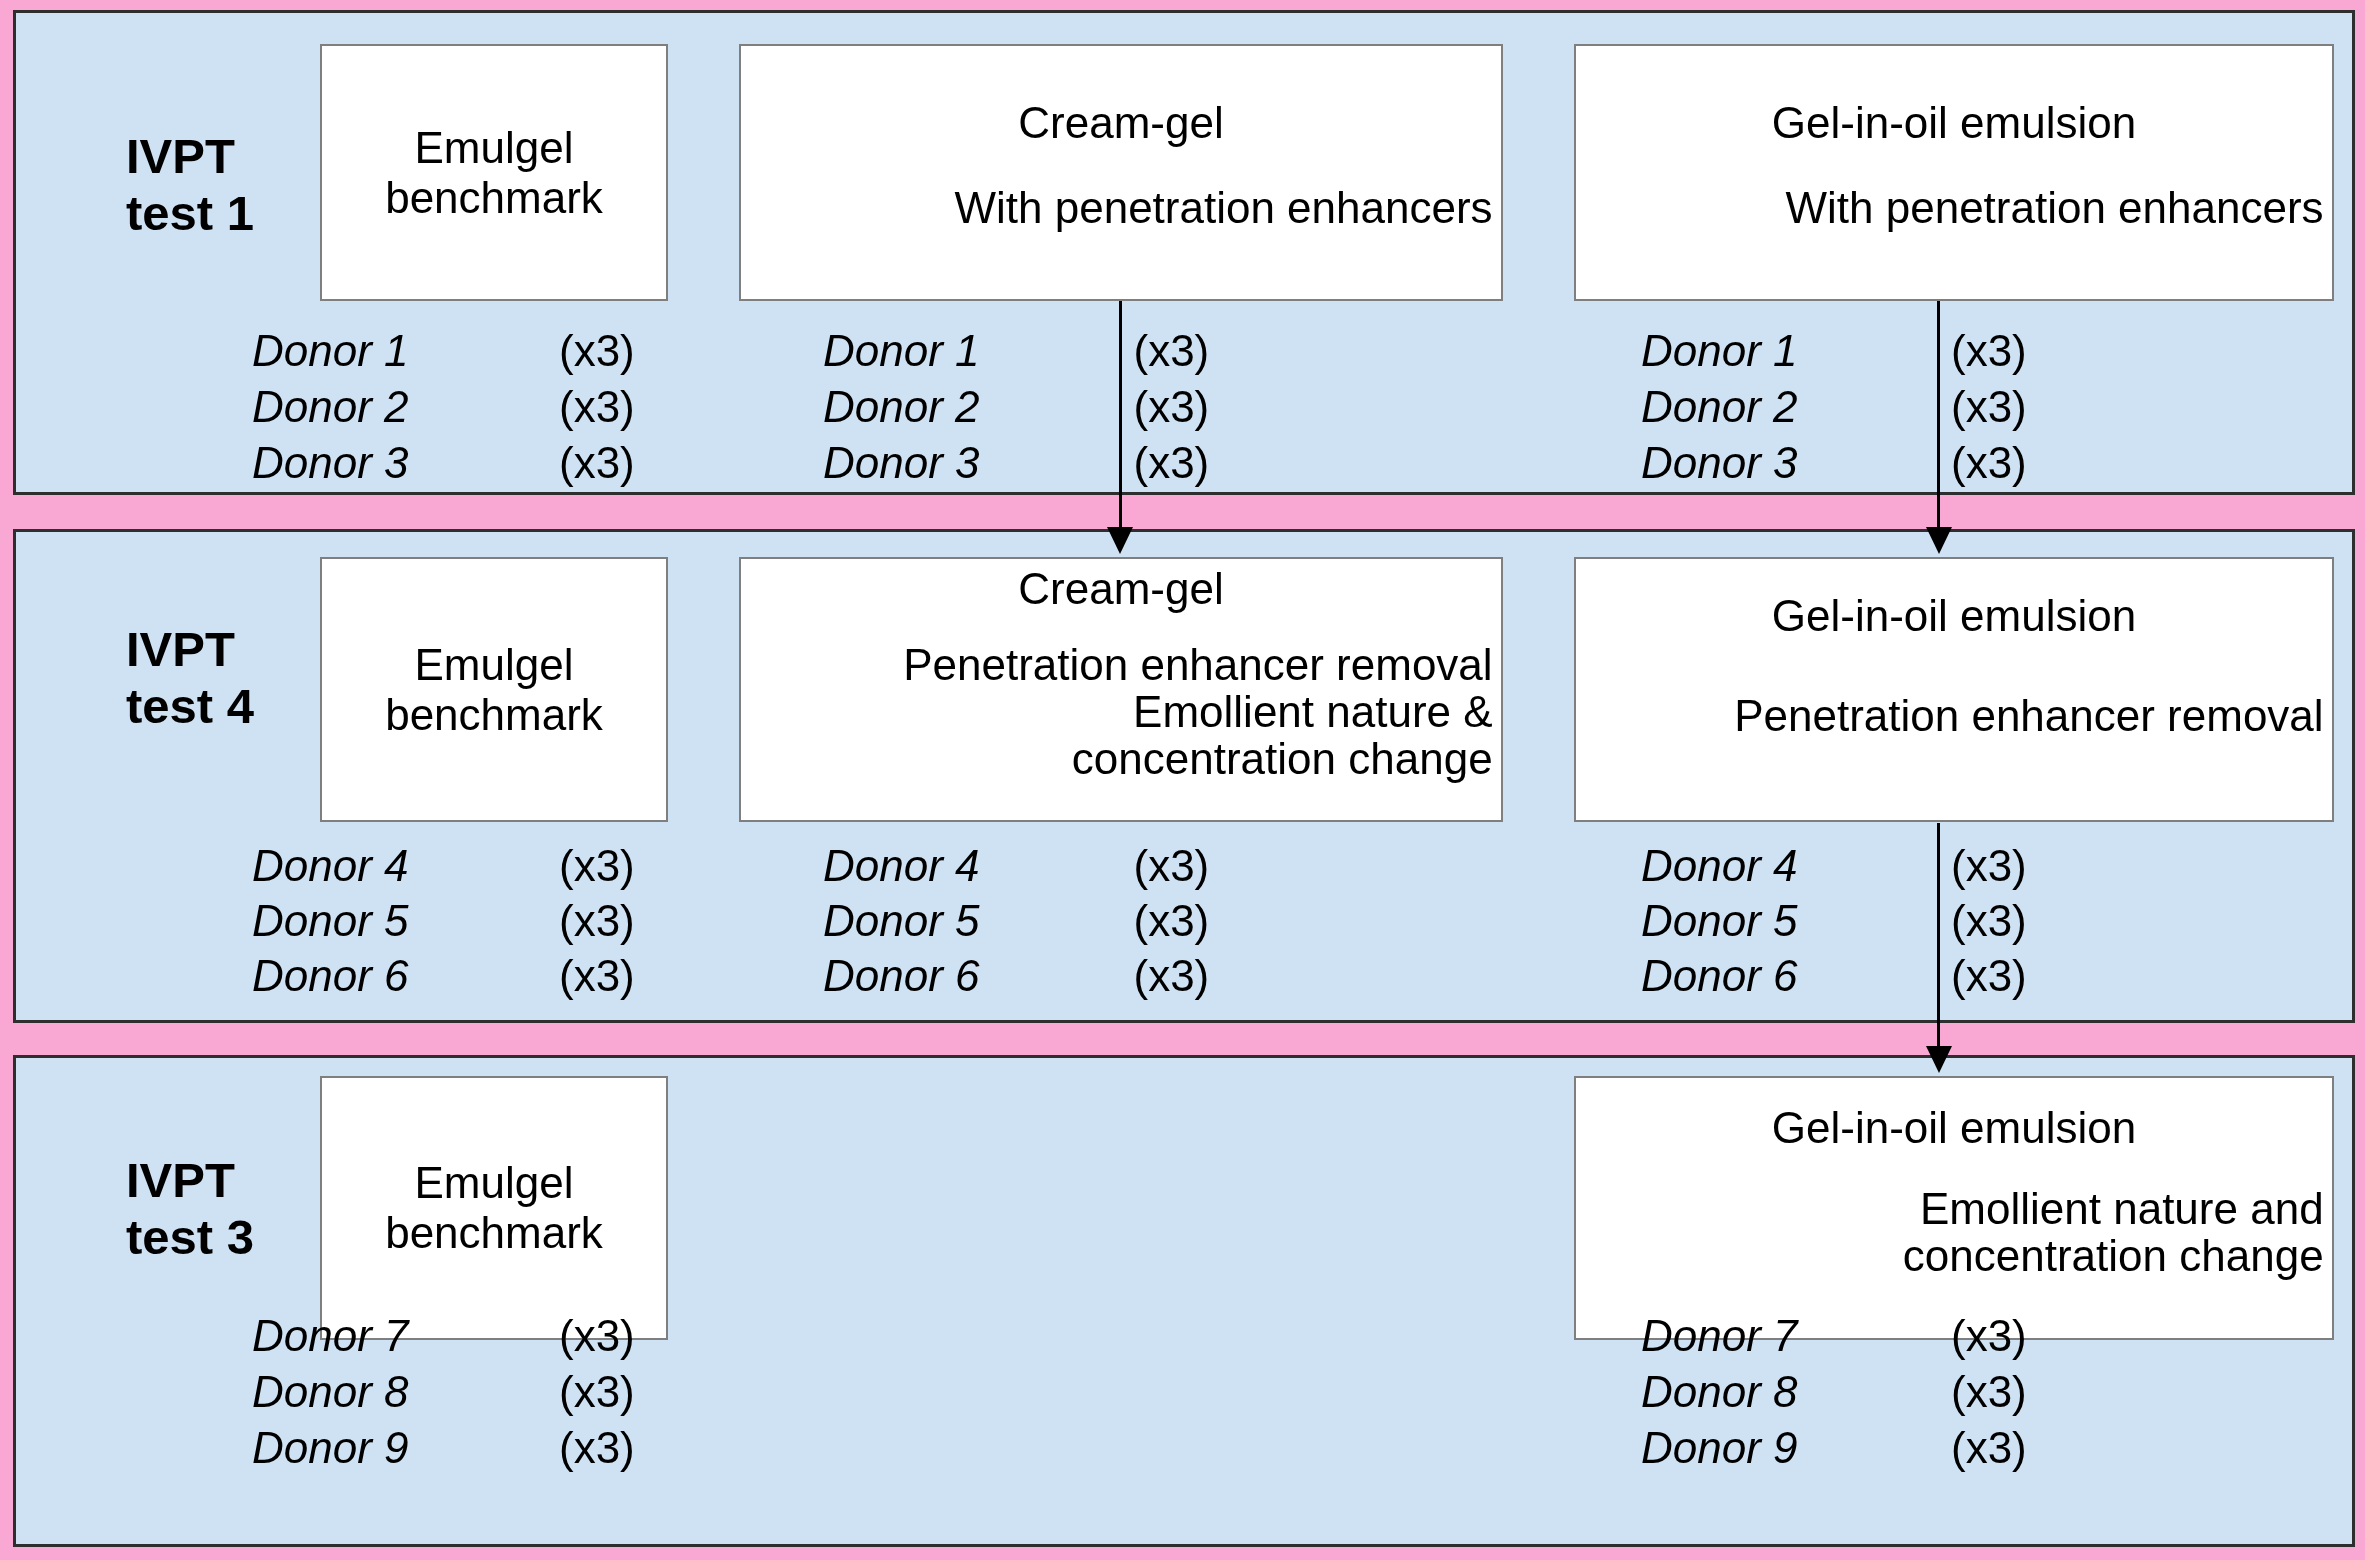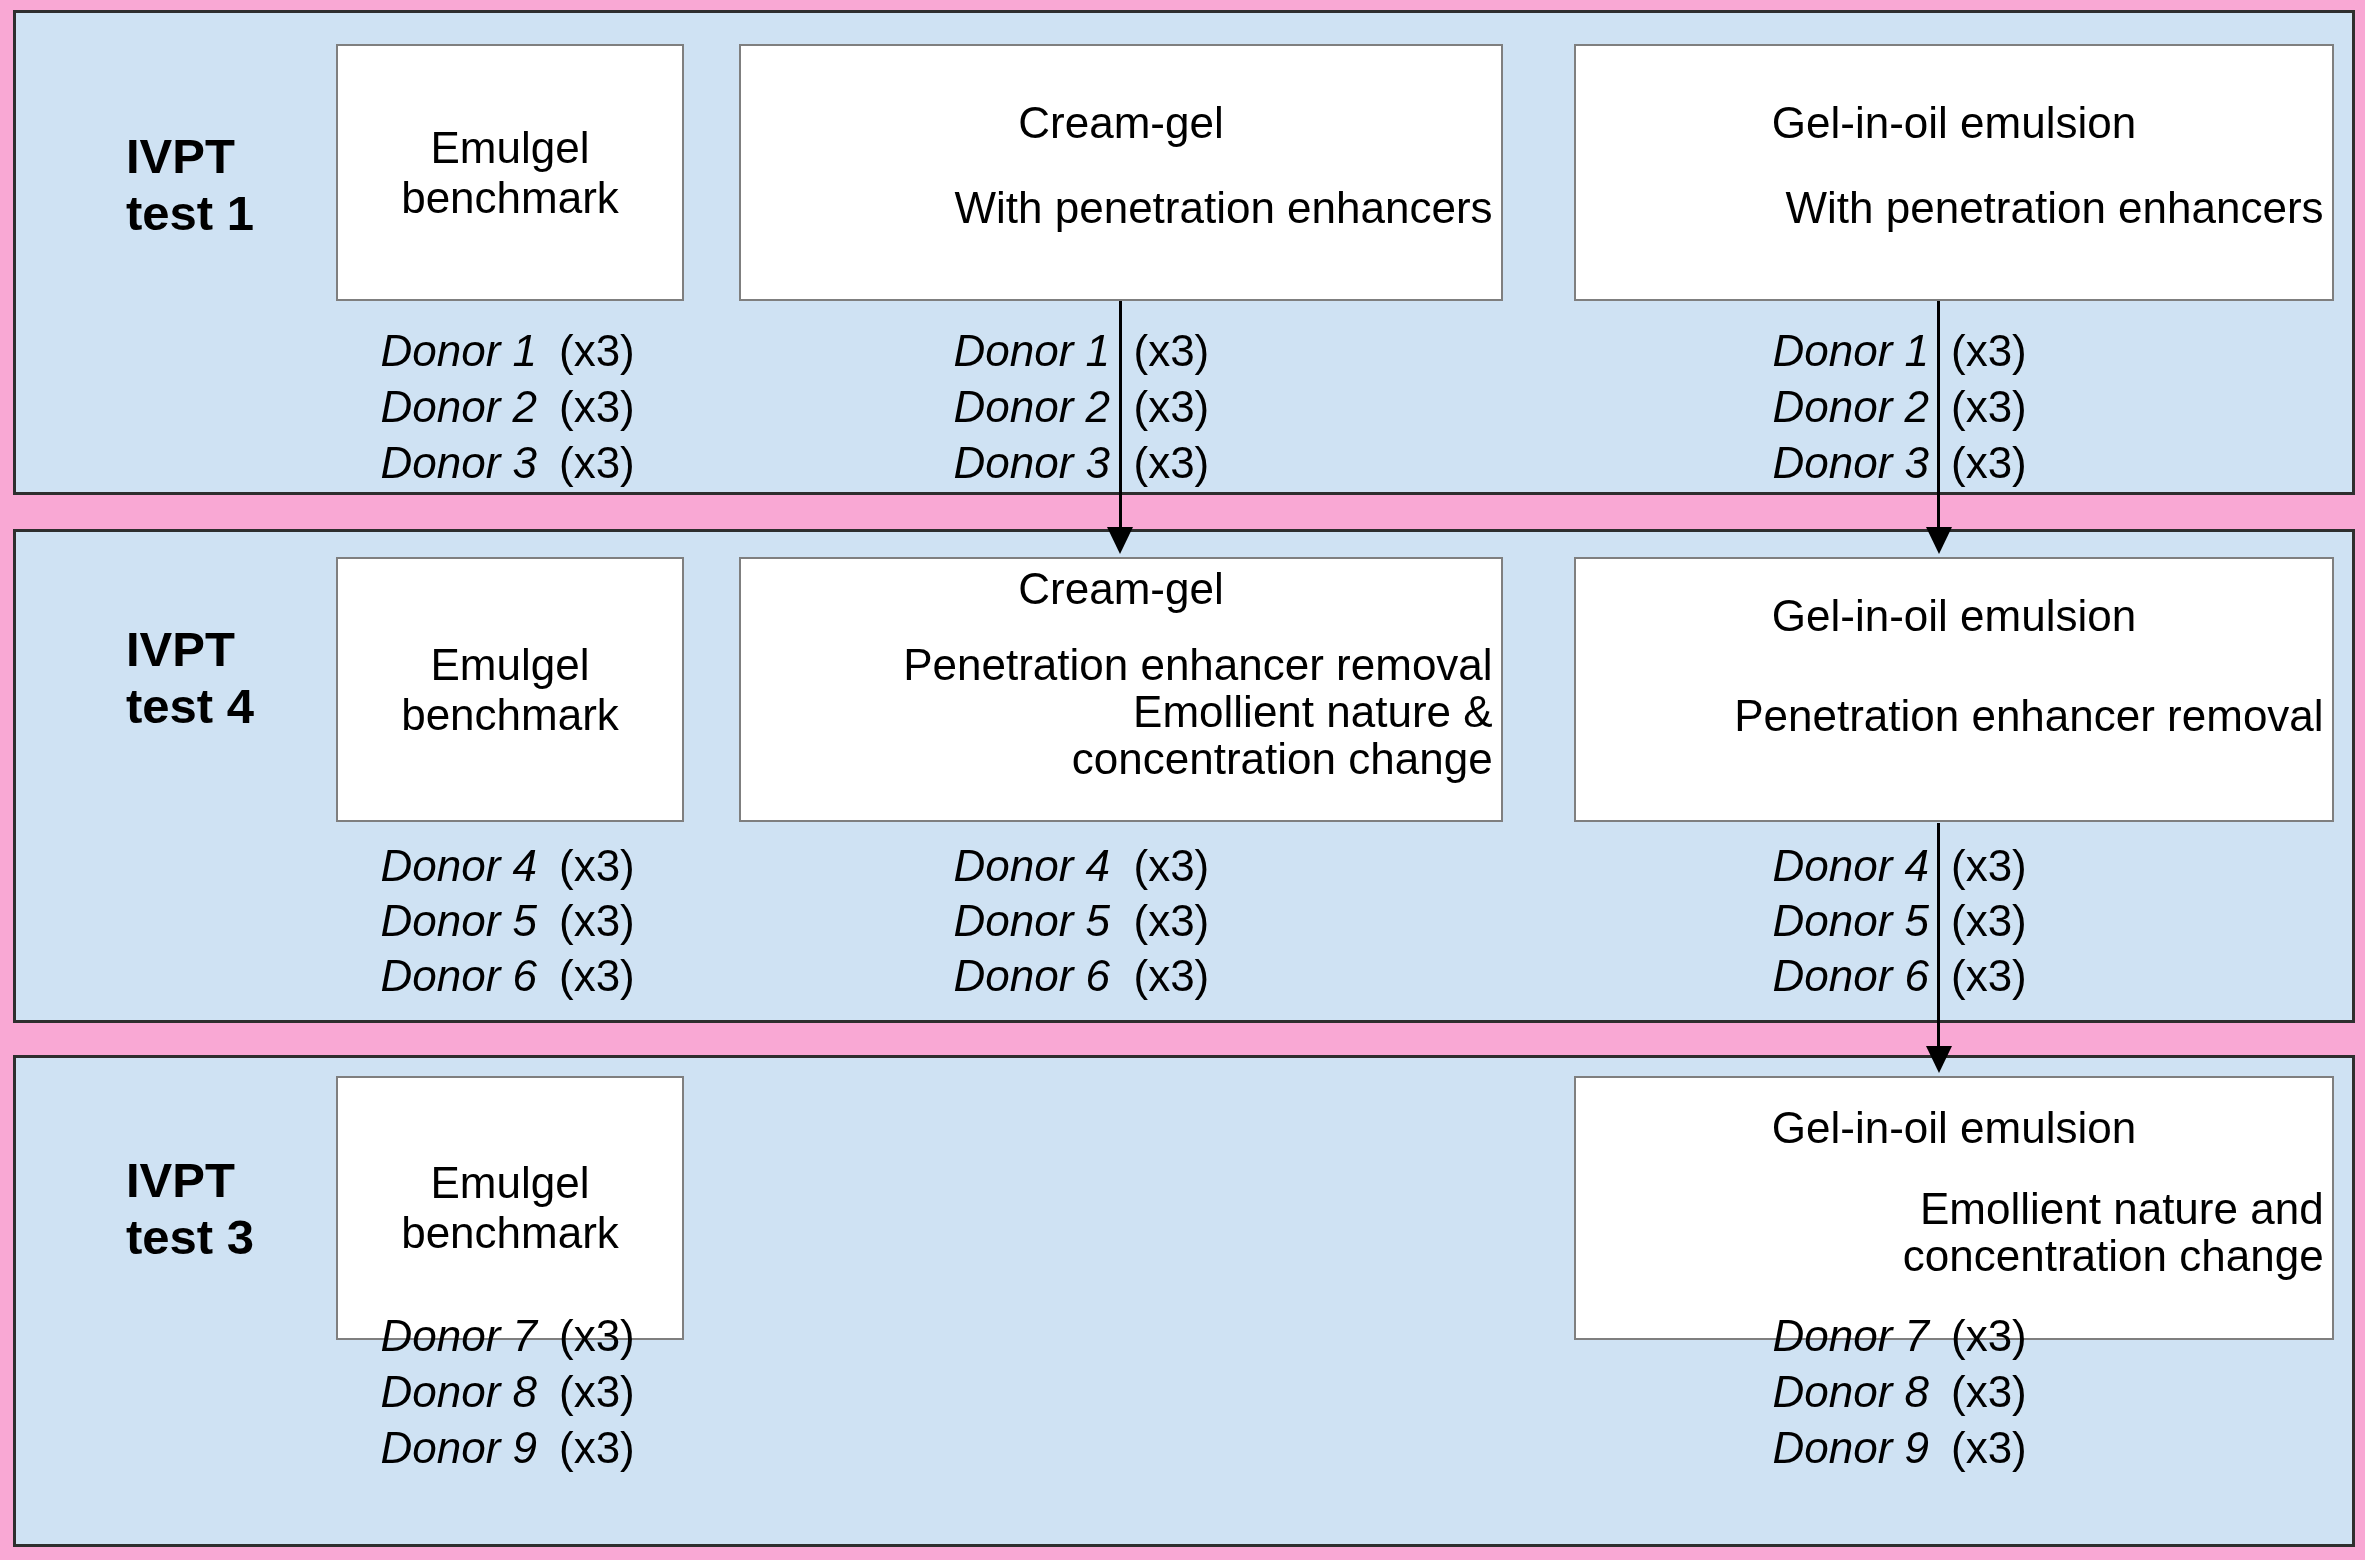--- a/index.html
+++ b/index.html
@@ -39,21 +39,21 @@
   .ivpt-label.l3{top:1152px;}
 
   .wbox{
     position:absolute;
     background:#ffffff;
     border:2.5px solid var(--box-border);
     box-sizing:border-box;
     z-index:2;
     font-size:44px;line-height:49px;
   }
-  .col-emulgel{left:336px;width:348px;}
+  .col-emulgel{left:320px;width:348px;}
   .col-creamgel{left:739px;width:764px;}
   .col-gelinoil{left:1560px;width:760px;margin-left:14px;}
   .row1{top:44px;height:257px;}
   .row2{top:557px;height:265px;}
   .row3{top:1076px;height:264px;}
 
   .box-center{
     display:flex;flex-direction:column;
     align-items:center;justify-content:center;
     text-align:center;line-height:50px;
@@ -77,21 +77,21 @@
     position:absolute;z-index:2;
     font-size:44px;
   }
   .donors-r1{top:323px;line-height:56px;}
   .donors-r2{top:838px;line-height:55px;}
   .donors-r3{top:1308px;line-height:56px;}
   .donor-col.c1{left:252px;}
   .donor-col.c2{left:823px;}
   .donor-col.c3{left:1641px;}
   .donor-line{display:flex;align-items:baseline;white-space:nowrap;}
-  .donor-name{font-style:italic;text-align:right;display:inline-block;}
+  .donor-name{font-style:italic;display:inline-block;}
   .c1 .donor-name{width:285px;}
   .c2 .donor-name{width:287px;}
   .c3 .donor-name{width:288px;}
   .donor-mult{display:inline-block;}
   .c1 .donor-mult{margin-left:22px;}
   .c2 .donor-mult{margin-left:23.5px;}
   .c3 .donor-mult{margin-left:22px;}
 
   .arrow-line{
     position:absolute;width:3.4px;background:var(--arrow);z-index:3;

